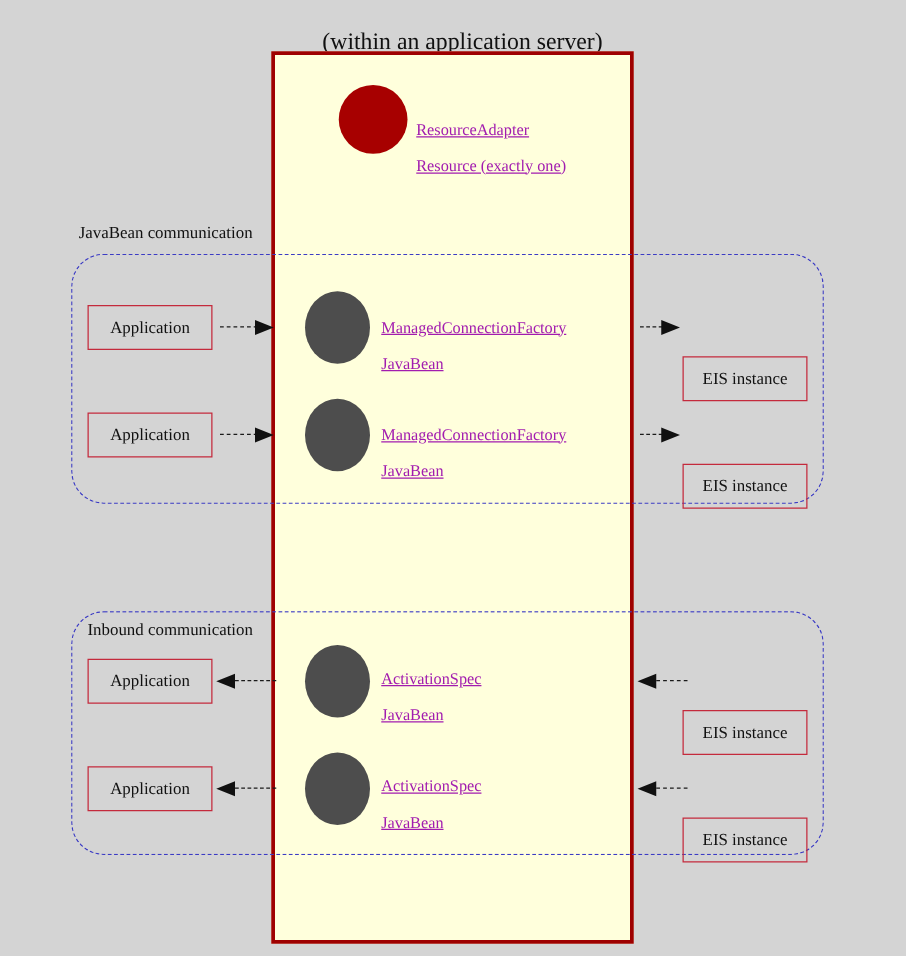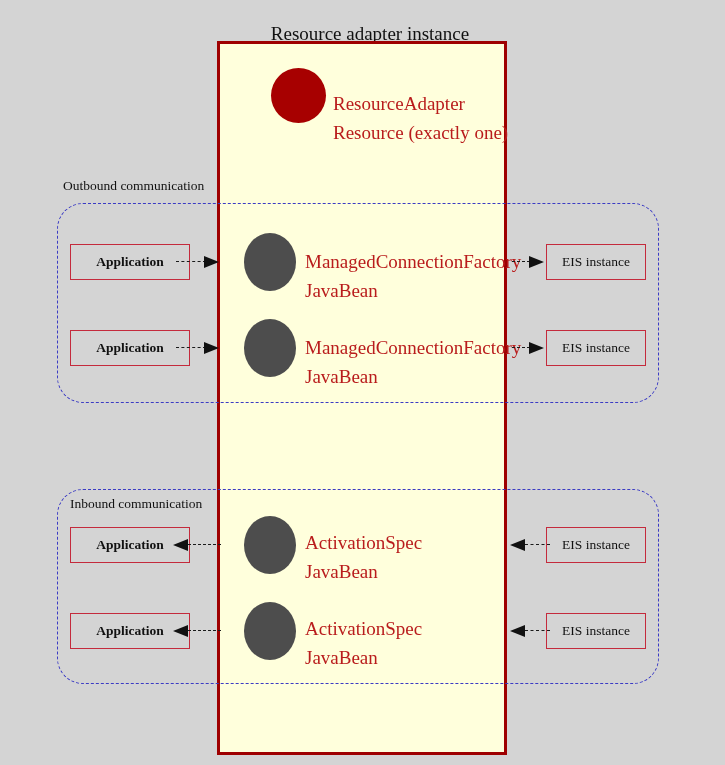--- a/index.html
+++ b/index.html
@@ -74,41 +74,42 @@
   }
   .bean-circle.gray {
     width: 52px; height: 58px;
     background: #4d4d4d;
     border-radius: 50%;
   }
 
   
   .bean-label {
     position: absolute;
-    font-size: 19px;
+    font-size: 13px;
     line-height: 14.5px;
-    color: #b91c1c;
+    color: #a21caf;
     white-space: pre-line;
+    text-decoration: underline;
   }
 
   
   .node-box {
     position: absolute;
     border: 1.5px solid #c42a3c;
     background: transparent;
     box-sizing: border-box;
     display: flex;
     align-items: center;
     justify-content: center;
     font-size: 13.5px;
     color: #111;
     white-space: nowrap;
   }
-  .node-box.app { left: 70px; width: 120px; height: 36px; font-weight: bold; }
-  .node-box.eis { left: 546px; width: 100px; height: 36px; }
+  .node-box.app { left: 70px; width: 100px; height: 36px; }
+  .node-box.eis { left: 546px; width: 100px; height: 36px; margin-top: 41px; }
 
   
   .arrow {
     position: absolute;
     height: 14px;
   }
   .arrow .shaft {
     position: absolute;
     top: 6px;
     height: 0;
@@ -123,33 +124,32 @@
   }
   .arrow.right .head { border-left: 15px solid #111; }
   .arrow.left  .head { border-right: 15px solid #111; }
 </style>
 </head>
 <body>
 
 <div id="canvas">
 
   <div class="diagram-title">
-    <span class="title-line">Resource adapter instance</span>
     <span class="title-line">(within an application server)</span>
   </div>
 
   <div class="adapter-panel"></div>
 
   <div class="bean-circle ra"></div>
   <div class="bean-label" style="left:333px; top:82px;">
     <span>ResourceAdapter</span><br>
     <span>Resource (exactly one)</span>
   </div>
 
-  <div class="group-label outbound">Outbound communication</div>
+  <div class="group-label outbound">JavaBean communication</div>
   <div class="group-box outbound"></div>
 
   <div class="node-box app" style="top:244px;">
     <span>Application</span>
   </div>
   <div class="arrow right" style="left:176px; top:255px; width:45px;">
     <div class="shaft" style="left:0; width:30px;"></div>
     <div class="head" style="left:28px;"></div>
   </div>
   <div class="bean-circle gray" style="left:244px; top:233px;"></div>

